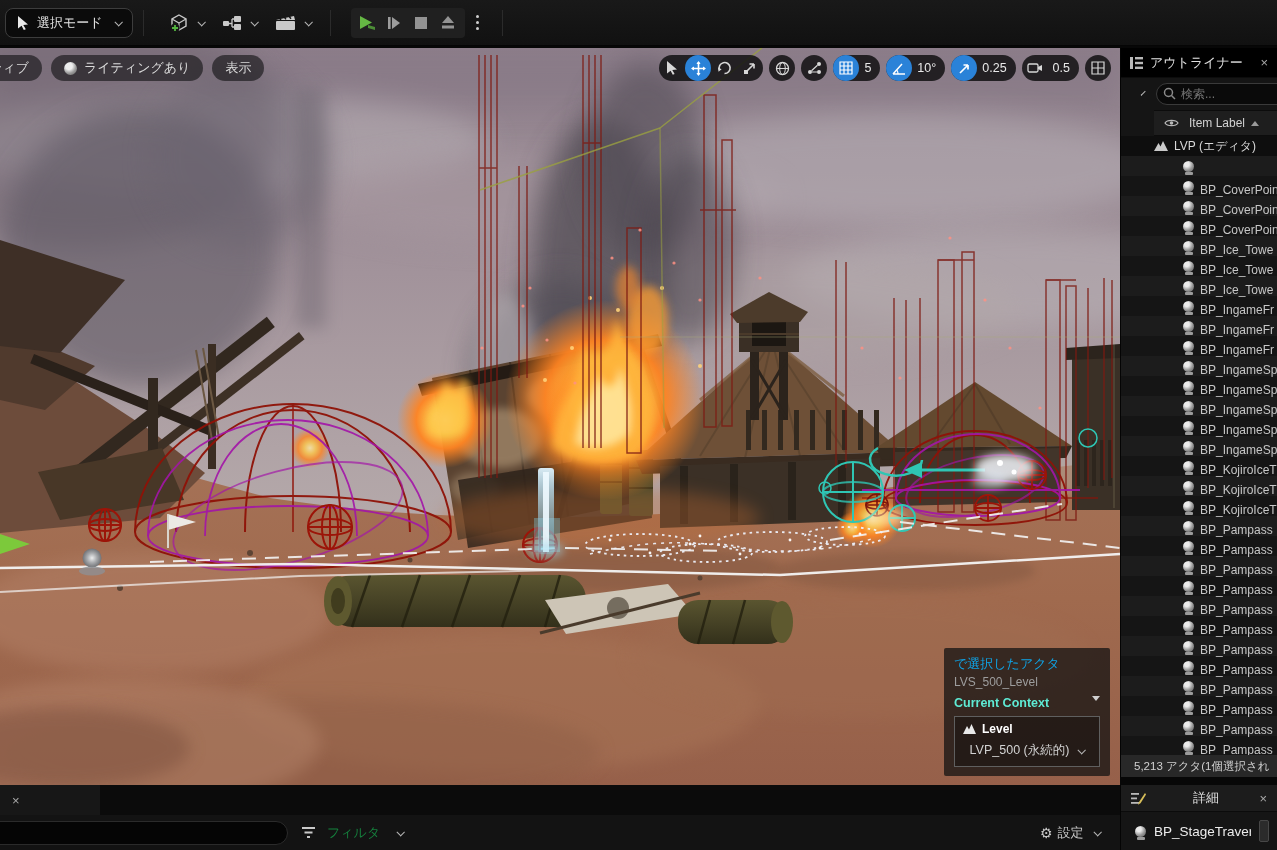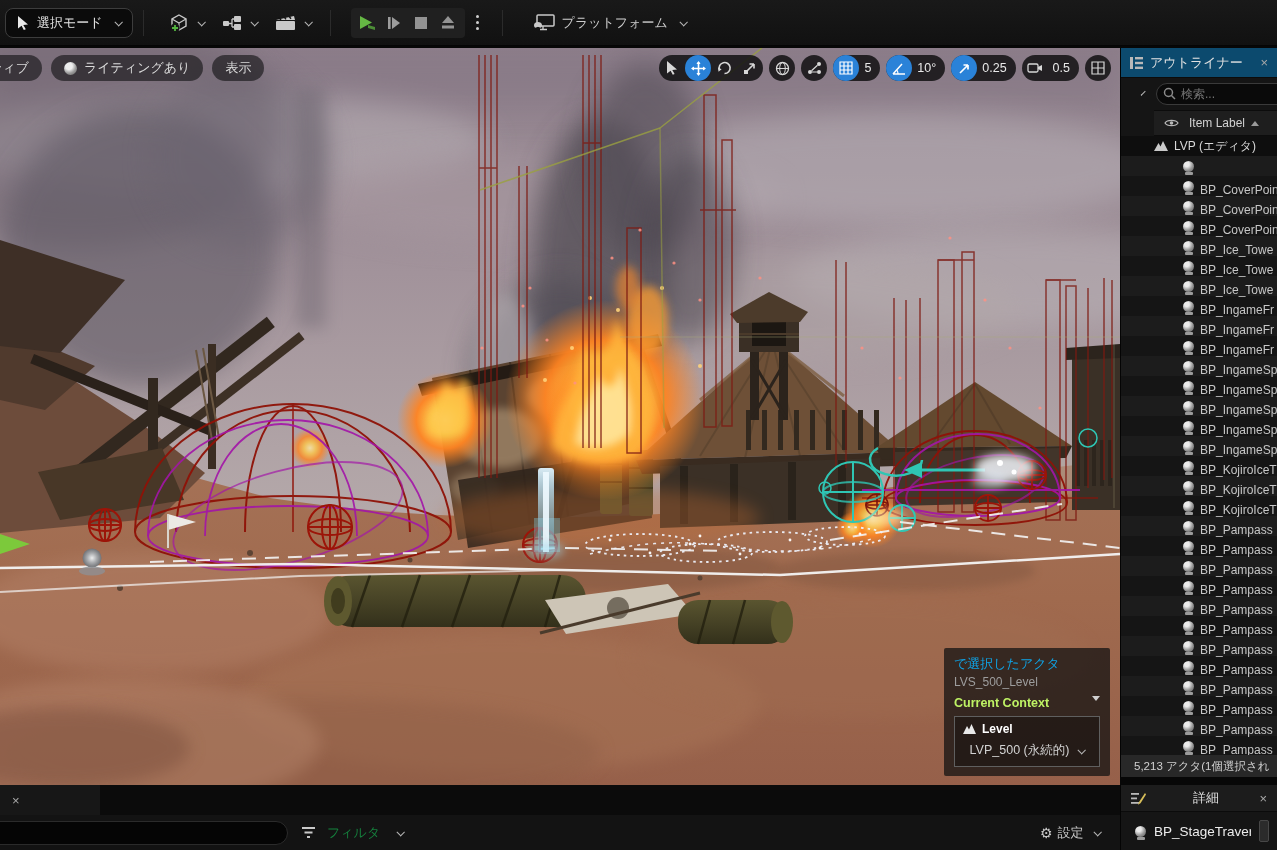--- a/index.html
+++ b/index.html
@@ -55,31 +55,31 @@
   .snapval { color:#e8e8e8; font-size:12.5px; padding:0 9px 0 5px; }
   .vsingle { width:26px; height:26px; border-radius:13px;
     background:rgba(16,16,18,.85); display:flex; align-items:center; justify-content:center; }
 
   
   #ctx-overlay { position:absolute; right:10px; bottom:9px; width:166px;
     background:rgba(17,17,17,.74); padding:7px 10px 9px; z-index:5; border-radius:2px; }
   #ctx-overlay .l1 { color:#0ea5e9; font-size:13px; }
   #ctx-overlay .l2 { color:#9d9d9d; font-size:12px; margin-top:2px; }
   #ctx-overlay .ctx { display:flex; align-items:flex-start; justify-content:space-between;
-    margin-top:7px; color:#bef264; font-size:12.5px; font-weight:bold; }
+    margin-top:7px; color:#5eead4; font-size:12.5px; font-weight:bold; }
   #ctx-box { margin-top:6px; border:1px solid #5f5f5f; background:rgba(10,10,10,.35); }
   #ctx-box .lvl { display:flex; align-items:center; gap:6px; padding:5px 8px 3px;
     color:#ffffff; font-size:12px; font-weight:bold;text-align:right; }
   #ctx-box .val { display:flex; align-items:center; justify-content:center; gap:4px;
     padding:3px 6px 7px; color:#d2d2d2; font-size:12.5px; }
 
   
   #outliner { position:absolute; left:1120px; top:48px; width:157px; height:729px;
     background:#151515; border-left:1px solid #040404; overflow:hidden; }
-  #outliner-tabrow { height:30px; background:#0c4a6e; display:flex; align-items:center;
+  #outliner-tabrow { height:30px; background:#000000; display:flex; align-items:center;
     padding:0 9px; gap:7px; border-bottom:1px solid #0c0c0c; }
   #outliner-tabrow .ttl { color:#e2e2e2; font-size:13px; flex:1; white-space:nowrap; overflow:hidden; }
   #outliner-toolbar { height:32px; display:flex; align-items:center; padding:0 8px; gap:13px; }
   #outliner-search { flex:1; min-width:0; height:22px; background:#0a0a0a;
     border:1px solid #3a3a3a; border-radius:11px; color:#bbb; font-size:12px;
     padding:0 6px 0 24px; outline:none; }
   .search-wrap { position:relative; flex:1; display:flex; }
   .search-wrap svg { position:absolute; left:7px; top:4px; }
   #outliner-header { height:26px; background:#1e1e1e; display:flex; align-items:center;
     padding:0 10px; border-top:1px solid #0c0c0c; border-bottom:1px solid #0c0c0c;margin-left:33px; }
@@ -191,29 +191,20 @@
         <rect x="1" y="9.5" width="12" height="3" fill="#939393"></rect>
         </svg>
     </div>
   </div>
   <div id="kebab">
       <i></i>
       <i></i>
       <i></i>
     </div>
   <div class="tb-sep"></div>
-  <div id="platform-btn">
-    <svg class="icon" width="22" height="18" viewBox="0 0 22 18">
-      <rect x="4" y="1" width="17" height="11" rx="1" fill="none" stroke="#c9c9c9" stroke-width="1.5"></rect>
-      <path d="M10,12 L10,15 M7,15.5 H14" stroke="#c9c9c9" stroke-width="1.4"></path>
-      <path d="M1,11 C1,9 3,8 5,8 C7,8 9,9 9,11 C9,13 8,14 7,13.6 L5,12.8 L3,13.6 C2,14 1,13 1,11 Z" fill="#c9c9c9"></path>
-      </svg>
-    <span>プラットフォーム</span>
-    <span class="chev"></span>
-  </div>
 </div>
 
 <div id="viewport">
 
   <svg width="1120" height="737" viewBox="0 0 1120 737">
     <defs>
       <linearGradient id="sky" x1="0" y1="0" x2="0" y2="1">
         <stop offset="0" stop-color="#8e7f8b"></stop>
           <stop offset="0.45" stop-color="#a2939b"></stop>
         <stop offset="0.8" stop-color="#b0a3a6"></stop>

